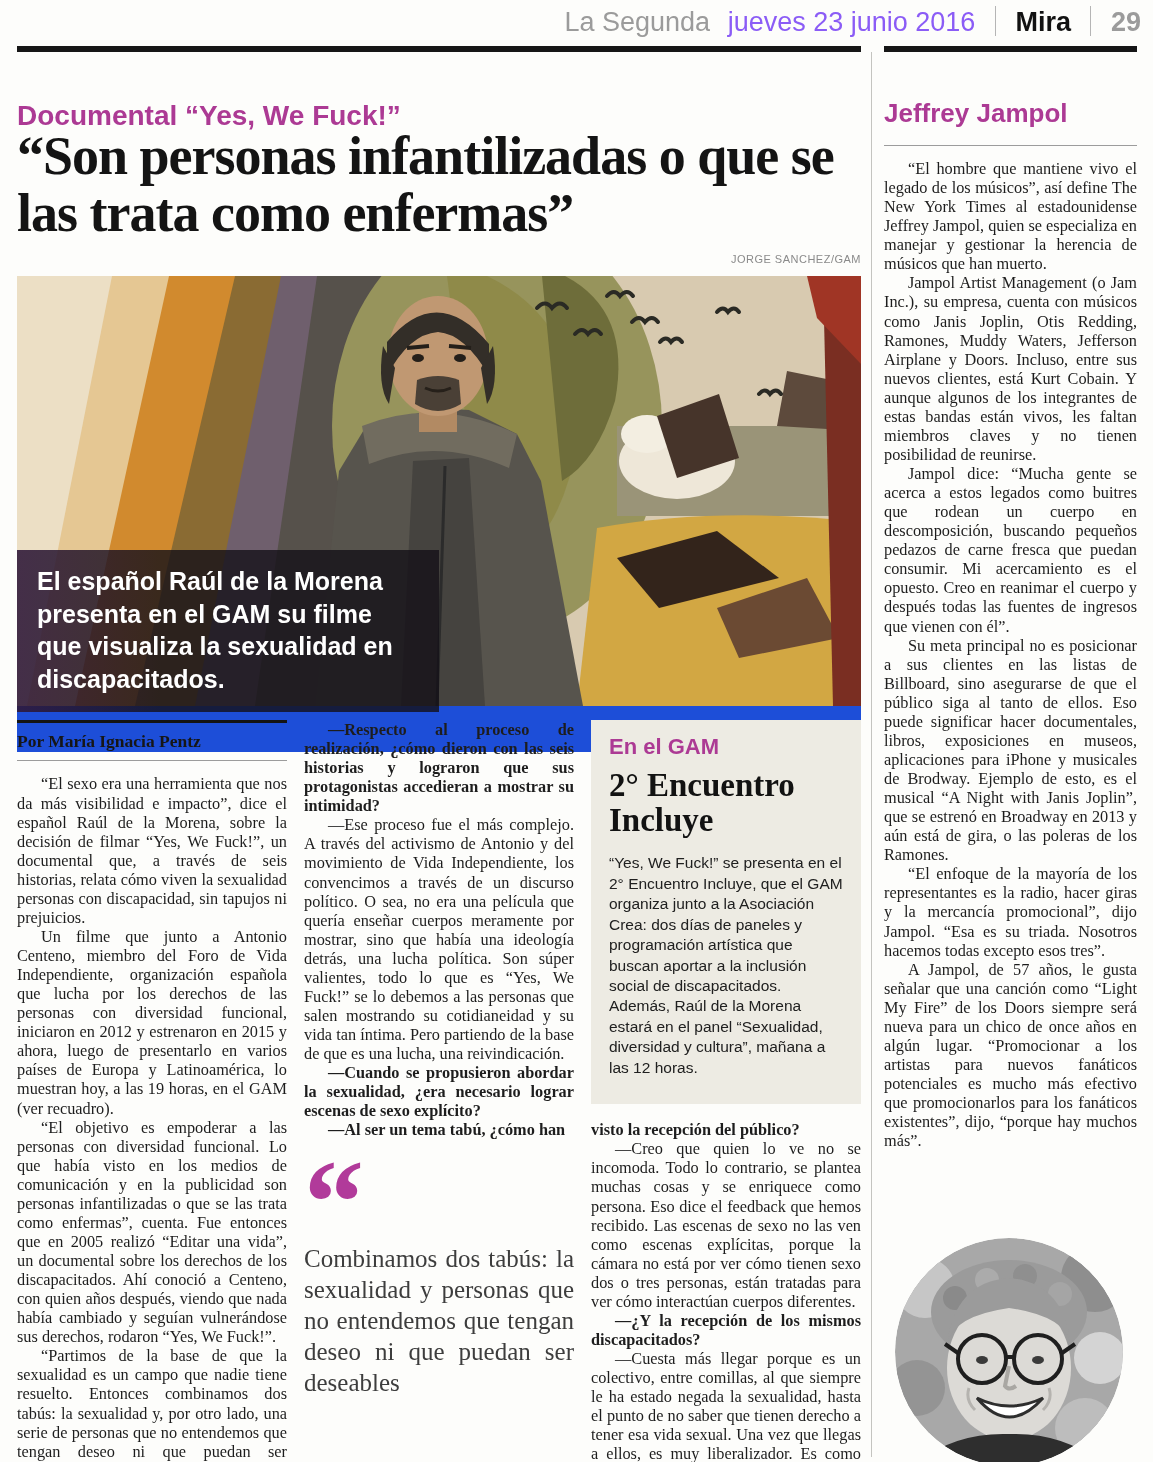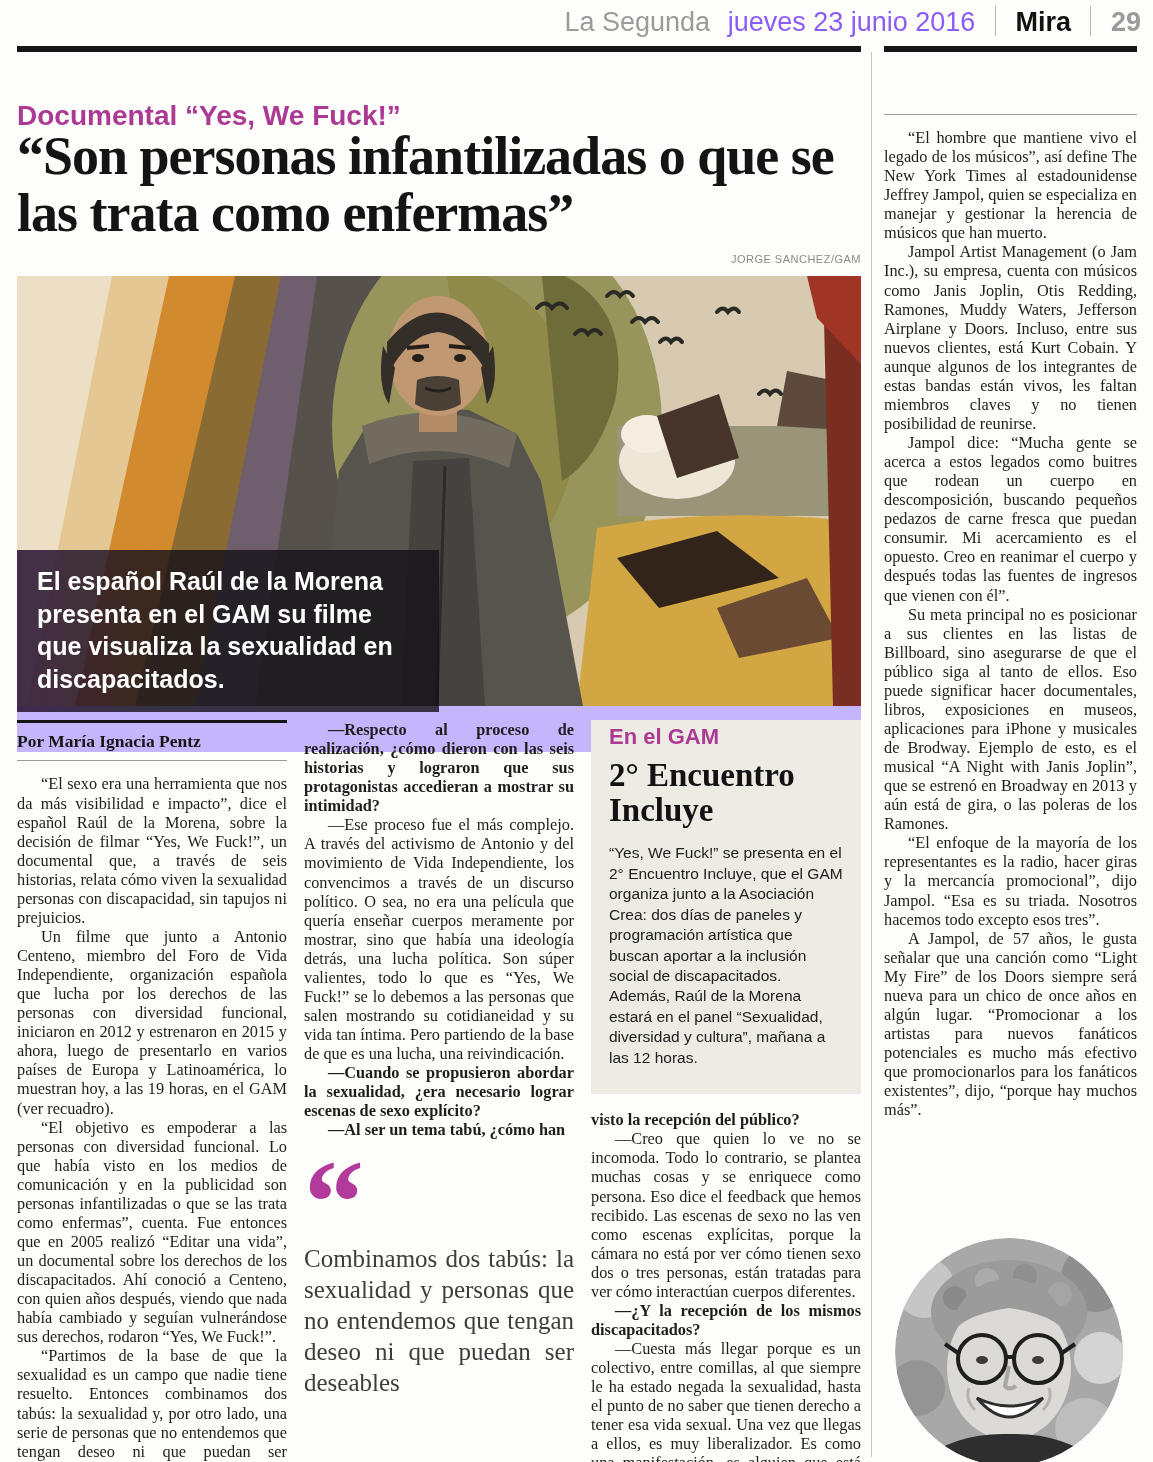--- a/index.html
+++ b/index.html
@@ -32,21 +32,21 @@
     position:absolute; left:17px; top:128px; width:848px;
     font-family:"Liberation Serif", serif; font-weight:bold;
     font-size:54px; line-height:1.06; letter-spacing:-1px; color:#141414;
   }
   .photo-credit {
     position:absolute; left:17px; top:253px; width:844px;
     text-align:right; font-size:11px; color:#8a8a8a; letter-spacing:.5px;
   }
 
   
-  .photo { position:absolute; left:17px; top:276px; width:844px; height:476px; background:#c4b5fd; }
+  .photo { position:absolute; left:17px; top:276px; width:844px; height:476px; background:#1d4ed8; }
   .photo svg { position:absolute; inset:0; }
   .photo-caption {
     position:absolute; left:0; bottom:40px; width:422px;
     background:linear-gradient(90deg, rgba(74,32,88,.45), rgba(0,0,0,0) 34%), rgba(20,16,24,.8);
     padding:15px 20px 17px;
     color:#ffffff; font-weight:bold; font-size:25px; line-height:1.3;
   }
 
   
   .columns {
@@ -73,21 +73,21 @@
   .pull-quote .mark {
     display:block; height:66px; overflow:visible;
     font-family:"Liberation Serif", serif; font-weight:bold;
     font-size:120px; line-height:80px; color:#b13a9a;
   }
   .pull-quote .pq-text {
     margin-top:14px; font-size:25px; line-height:1.24; color:#3d3d3d;
   }
 
   
-  .gam-box { background:#edebe3; padding:4px 18px 26px; margin-bottom:16px; }
+  .gam-box { background:#edebe3; padding:14px 18px 26px; margin-bottom:16px; }
   .gam-box .box-kicker { font-size:22px; font-weight:bold; color:#ac3a94; margin-bottom:8px; }
   .gam-box .box-title {
     font-family:"Liberation Serif", serif; font-weight:bold;
     font-size:33px; line-height:1.05; color:#121212; margin-bottom:16px;
   }
   .gam-box .box-body { font-size:15.5px; line-height:1.32; color:#202020; }
 
   
   .sidebar { position:absolute; left:884px; top:98px; width:253px; }
   .sidebar .sb-kicker { font-size:26px; font-weight:bold; color:#ac3a94; margin-bottom:8px; }
@@ -207,27 +207,28 @@
         <p class="q noindent">visto la recepción del público?</p>
         <p>—Creo que quien lo ve no se incomoda. Todo lo contrario, se plantea muchas cosas y se enriquece como persona. Eso dice el feedback que hemos recibido. Las escenas de sexo no las ven como escenas explícitas, porque la cámara no está por ver cómo tienen sexo dos o tres personas, están tratadas para ver cómo interactúan cuerpos diferentes.</p>
         <p class="q">—¿Y la recepción de los mismos discapacitados?</p>
         <p>—Cuesta más llegar porque es un colectivo, entre comillas, al que siempre le ha estado negada la sexualidad, hasta el punto de no saber que tienen derecho a tener esa vida sexual. Una vez que llegas a ellos, es muy liberalizador. Es como una manifestación, es alguien que está reivindicando ante las cámaras sus derechos, su necesidad que le ha sido castrada durante toda su vida.</p>
       </div>
     </div>
 
   </div>
 
   <div class="sidebar">
+    <div class="sb-kicker">Jeffrey Jampol</div>
     <hr class="sb-rule">
     <div class="serif-body">
       <p>“El hombre que mantiene vivo el legado de los músicos”, así define The New York Times al estadounidense Jeffrey Jampol, quien se especializa en manejar y gestionar la herencia de músicos que han muerto.</p>
       <p>Jampol Artist Management (o Jam Inc.), su empresa, cuenta con músicos como Janis Joplin, Otis Redding, Ramones, Muddy Waters, Jefferson Airplane y Doors. Incluso, entre sus nuevos clientes, está Kurt Cobain. Y aunque algunos de los integrantes de estas bandas están vivos, les faltan miembros claves y no tienen posibilidad de reunirse.</p>
       <p>Jampol dice: “Mucha gente se acerca a estos legados como buitres que rodean un cuerpo en descomposición, buscando pequeños pedazos de carne fresca que puedan consumir. Mi acercamiento es el opuesto. Creo en reanimar el cuerpo y después todas las fuentes de ingresos que vienen con él”.</p>
       <p>Su meta principal no es posicionar a sus clientes en las listas de Billboard, sino asegurarse de que el público siga al tanto de ellos. Eso puede significar hacer documentales, libros, exposiciones en museos, aplicaciones para iPhone y musicales de Brodway. Ejemplo de esto, es el musical “A Night with Janis Joplin”, que se estrenó en Broadway en 2013 y aún está de gira, o las poleras de los Ramones.</p>
-      <p>“El enfoque de la mayoría de los representantes es la radio, hacer giras y la mercancía promocional”, dijo Jampol. “Esa es su triada. Nosotros hacemos todo excepto esos tres”.</p>
+      <p>“El enfoque de la mayoría de los representantes es la radio, hacer giras y la mercancía promocional”, dijo Jampol. “Esa es su triada. Nosotros hacemos todas excepto esos tres”.</p>
       <p>A Jampol, de 57 años, le gusta señalar que una canción como “Light My Fire” de los Doors siempre será nueva para un chico de once años en algún lugar. “Promocionar a los artistas para nuevos fanáticos potenciales es mucho más efectivo que promocionarlos para los fanáticos existentes”, dijo, “porque hay muchos más”.</p>
     </div>
   </div>
 
   <div class="portrait">
     <svg viewBox="0 0 228 228" width="228" height="228" aria-hidden="true">
       <defs>
           <clipPath id="pc">
             <circle cx="114" cy="114" r="114"></circle>
           </clipPath>

